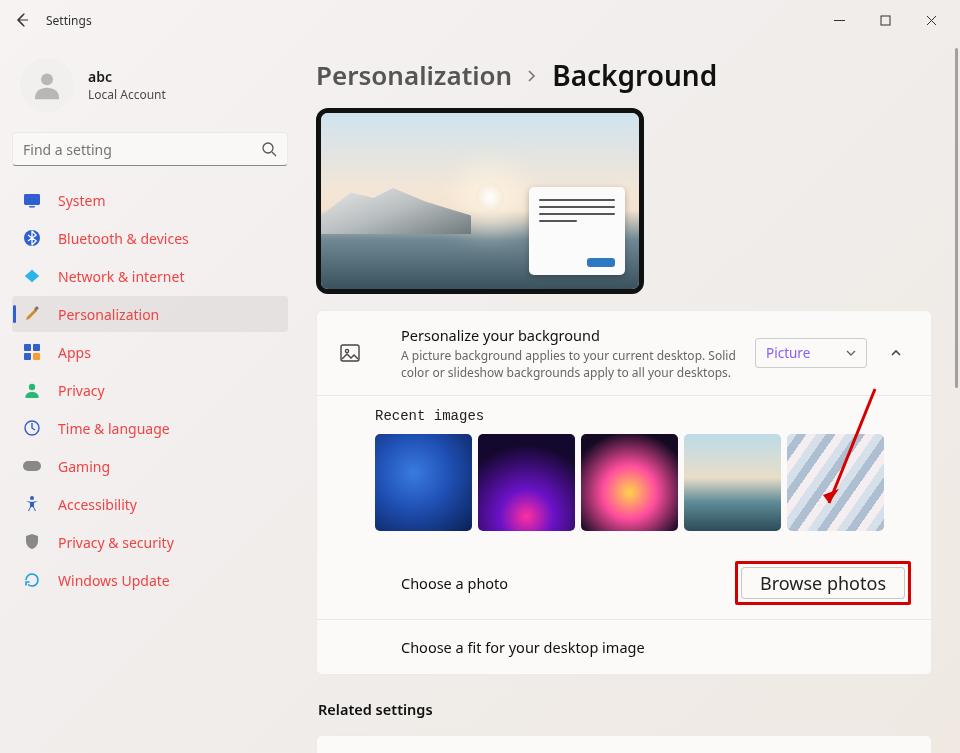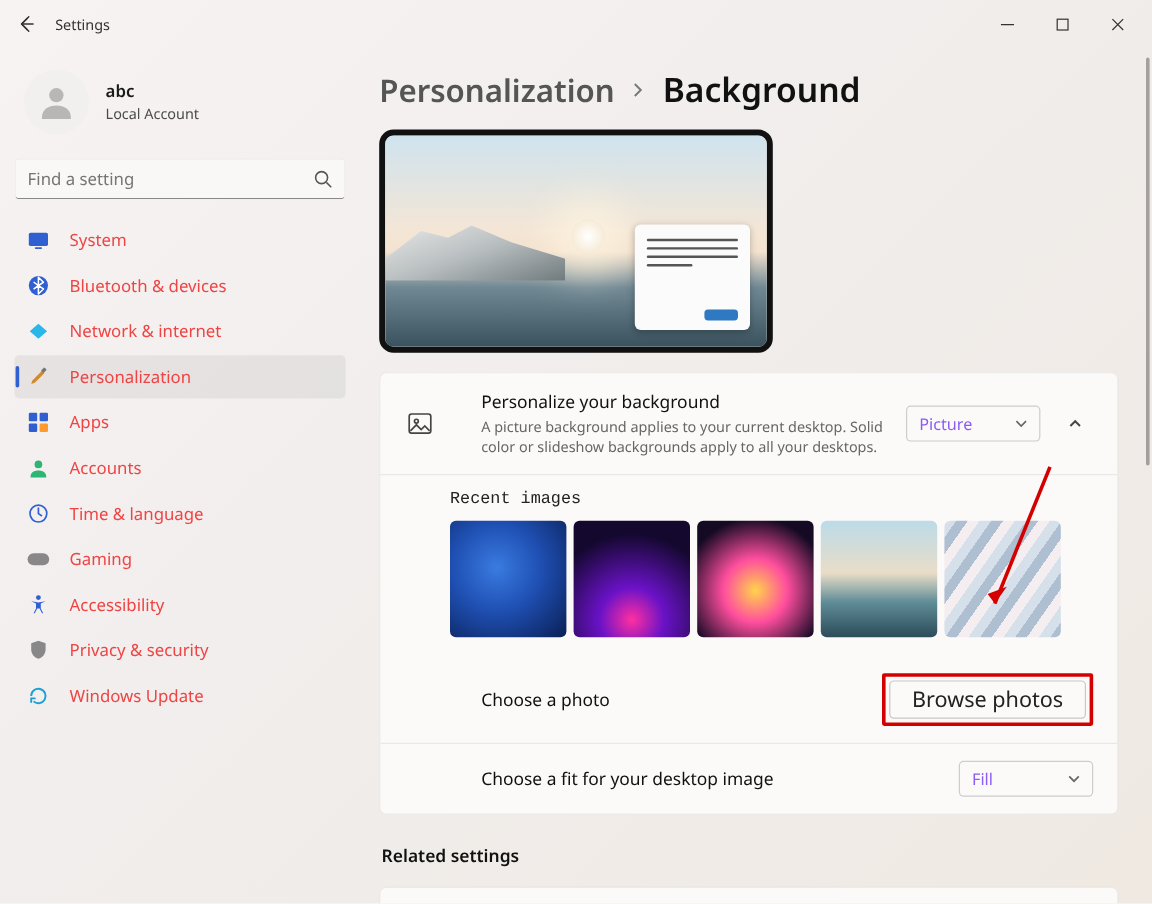--- a/index.html
+++ b/index.html
@@ -372,21 +372,21 @@
         </span>
         <span>Apps</span>
       </div>
       <div class="nav-item">
         <span class="nav-icon accounts">
           <svg width="18" height="18" viewBox="0 0 18 18" fill="currentColor">
               <circle cx="9" cy="6" r="3.2"></circle>
               <path d="M2.5 16c0-3.3 2.9-5 6.5-5s6.5 1.7 6.5 5v1H2.5z"></path>
             </svg>
         </span>
-        <span>Accounts</span>
+        <span>Privacy</span>
       </div>
       <div class="nav-item">
         <span class="nav-icon time">
           <svg width="18" height="18" viewBox="0 0 18 18" fill="none" stroke="currentColor" stroke-width="1.4">
               <circle cx="9" cy="9" r="7"></circle>
               <path d="M9 4v5l3 2"></path>
             </svg>
         </span>
         <span>Time &amp; language</span>
       </div>
@@ -508,30 +508,20 @@
             </div>
           </div>
         </div>
       </div>
 
       <div class="row">
         <div class="row-icon" style="visibility:hidden"></div>
         <div class="row-body">
           <div class="row-title">Choose a fit for your desktop image</div>
         </div>
-        <div class="row-end">
-          <div class="combo">
-            <span>Fill</span>
-            <span class="chev-down">
-              <svg width="10" height="10" viewBox="0 0 10 10" fill="none" stroke="currentColor" stroke-width="1.4">
-                  <path d="M1 3l4 4 4-4"></path>
-                </svg>
-            </span>
-          </div>
-        </div>
       </div>
 
       <svg class="red-arrow" style="left:498px; top:74px;" width="70" height="136" viewBox="0 0 70 136">
         <line x1="60" y1="4" x2="14" y2="118" stroke="#d40000" stroke-width="3"></line>
         <polygon points="14,118 24,104 8,110" fill="#d40000"></polygon>
       </svg>
     </div>
 
     <div class="section-title">Related settings</div>
     <div class="card-group">

